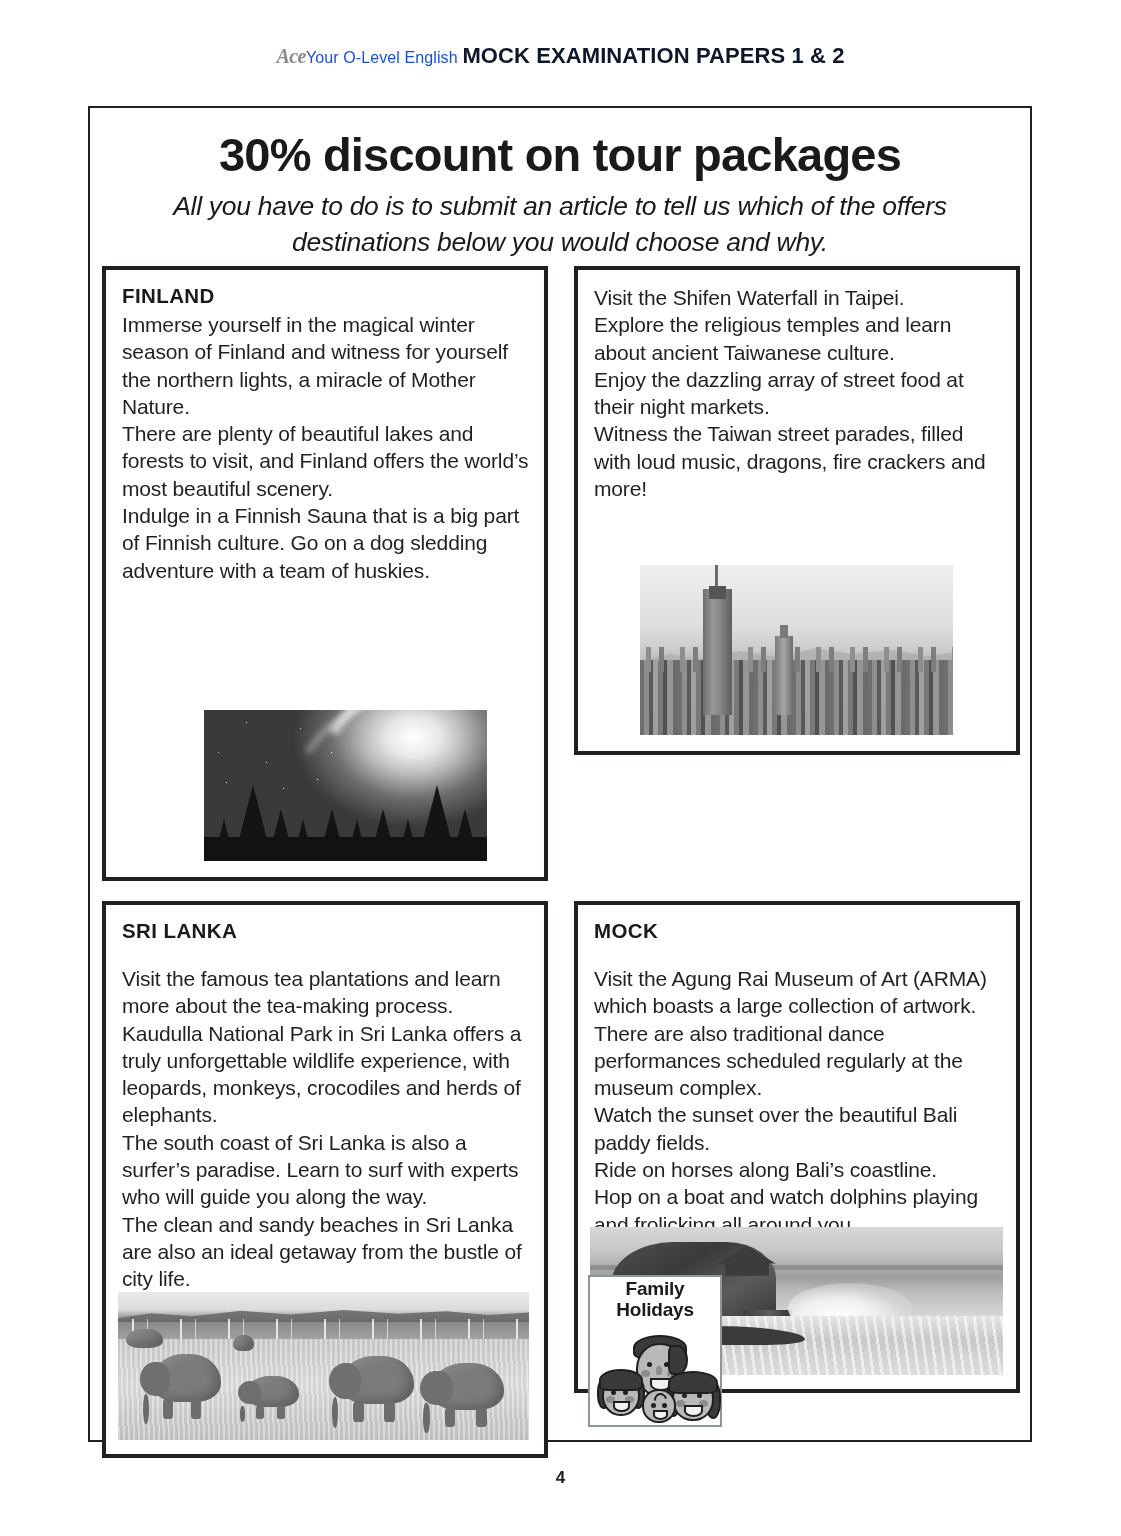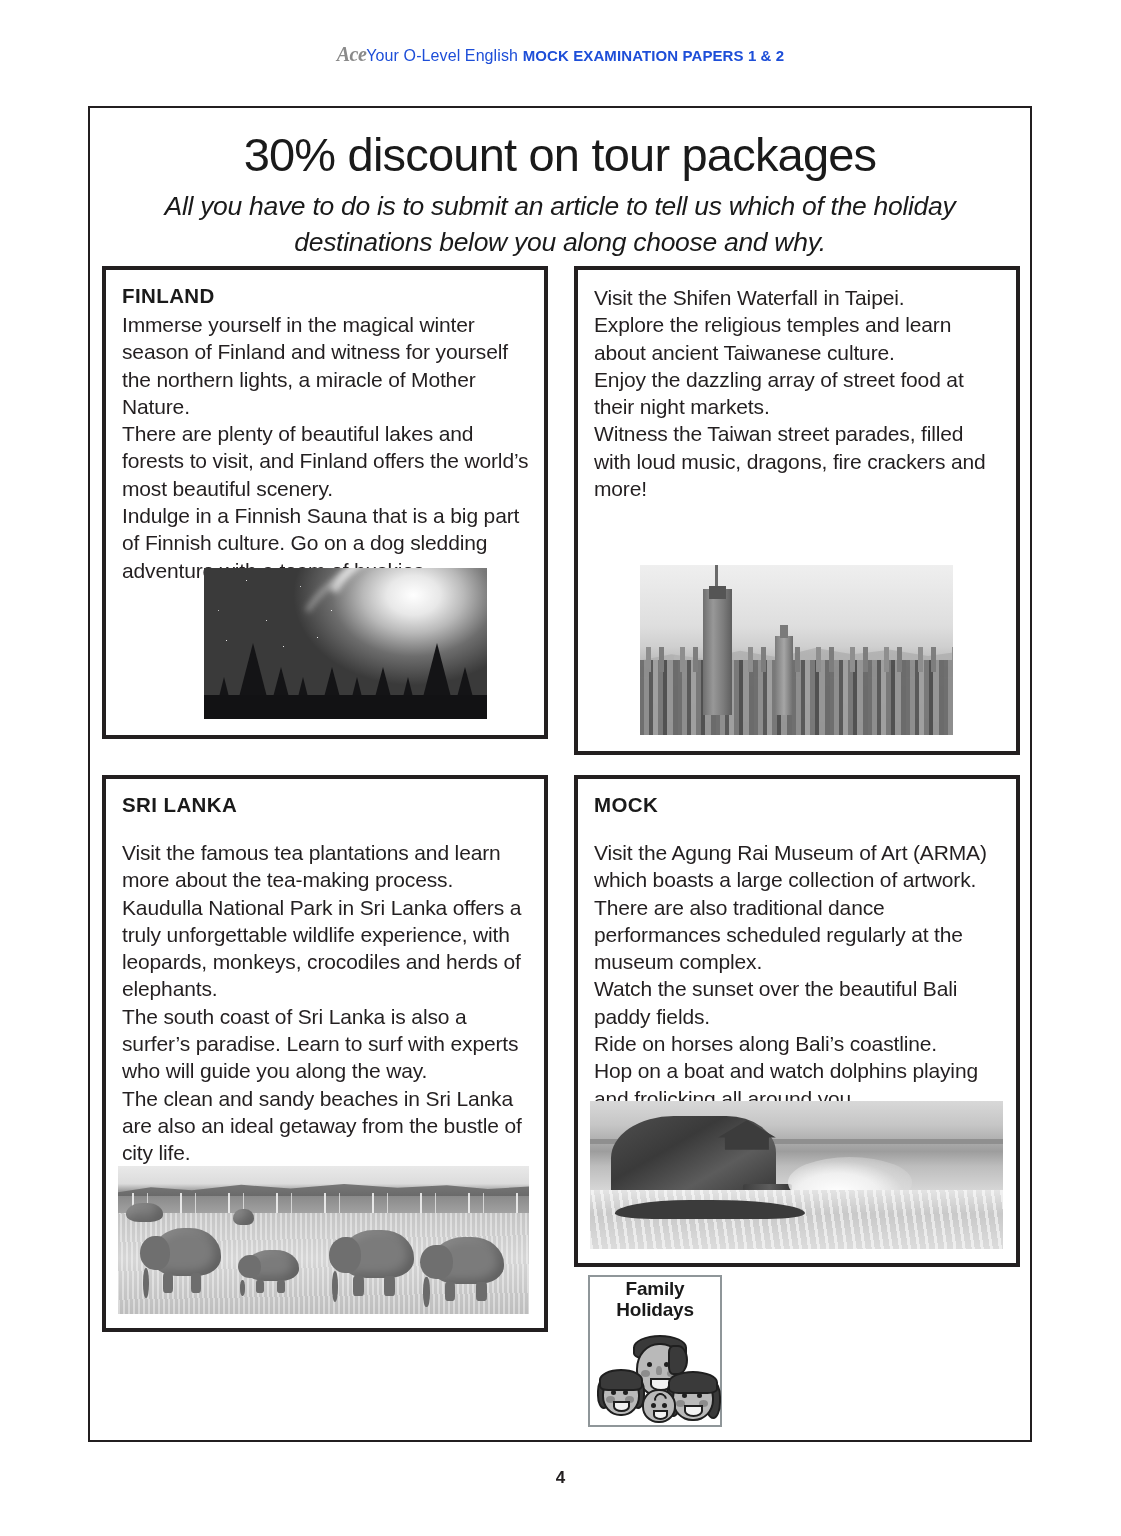--- a/index.html
+++ b/index.html
@@ -35,39 +35,39 @@
     color: #8a8a8a;
     letter-spacing: -0.5px;
   }
   .rh-sub {
     font-weight: normal;
     color: #1d4ed8;
     font-size: 16px;
   }
   .rh-main {
     font-weight: bold;
-    color: #1d4ed8;
-    font-size: 15px;
+    color: #0f172a;
+    font-size: 22px;
   }
 
   
   .poster {
     position: absolute;
     left: 88px;
     top: 106px;
     width: 944px;
     height: 1336px;
     border: 2px solid #231f20;
     box-sizing: border-box;
     background: #fff;
   }
 
   .poster-title {
     text-align: center;
-    font-weight: normal;
+    font-weight: bold;
     font-size: 47px;
     line-height: 1.05;
     letter-spacing: -0.8px;
     margin-top: 22px;
     color: #1a1a1a;
   }
   .poster-subtitle {
     text-align: center;
     font-style: italic;
     font-size: 26.5px;
@@ -112,21 +112,21 @@
     font-size: 21px;
     line-height: 1.30;
     letter-spacing: -0.15px;
     color: #231f20;
     white-space: pre-line;
     margin: 0;
   }
   .panel-body.spaced { margin-top: 22px; }
 
   
-  .panel-finland   { height: 473px; }
+  .panel-finland   { height: 615px; }
   .panel-taiwan    { height: 489px; }
   .panel-srilanka  { height: 557px; }
   .panel-bali      { height: 492px; }
 
   
   .photo {
     position: absolute;
     overflow: hidden;
     background: #9a9a9a;
   }
@@ -503,21 +503,21 @@
 <body>
 
 <div class="running-header">
   <span class="rh-ace">Ace</span><span class="rh-sub">Your O-Level English</span>
   <span class="rh-main">MOCK EXAMINATION PAPERS 1 &amp; 2</span>
 </div>
 
 <div class="poster">
 
   <div class="poster-title">30% discount on tour packages</div>
-  <div class="poster-subtitle">All you have to do is to submit an article to tell us which of the holiday destinations below you along choose and why.</div>
+  <div class="poster-subtitle">All you have to do is to submit an article to tell us which of the offers destinations below you would choose and why.</div>
 
   <div class="grid">
 
     <div class="row">
 
       <div class="panel panel-finland">
         <div class="panel-inner">
           <div class="panel-heading">FINLAND</div>
           <div class="panel-body">Immerse yourself in the magical winter season of Finland and witness for yourself the northern lights, a miracle of Mother Nature.
 There are plenty of beautiful lakes and forests to visit, and Finland offers the world’s most beautiful scenery.

